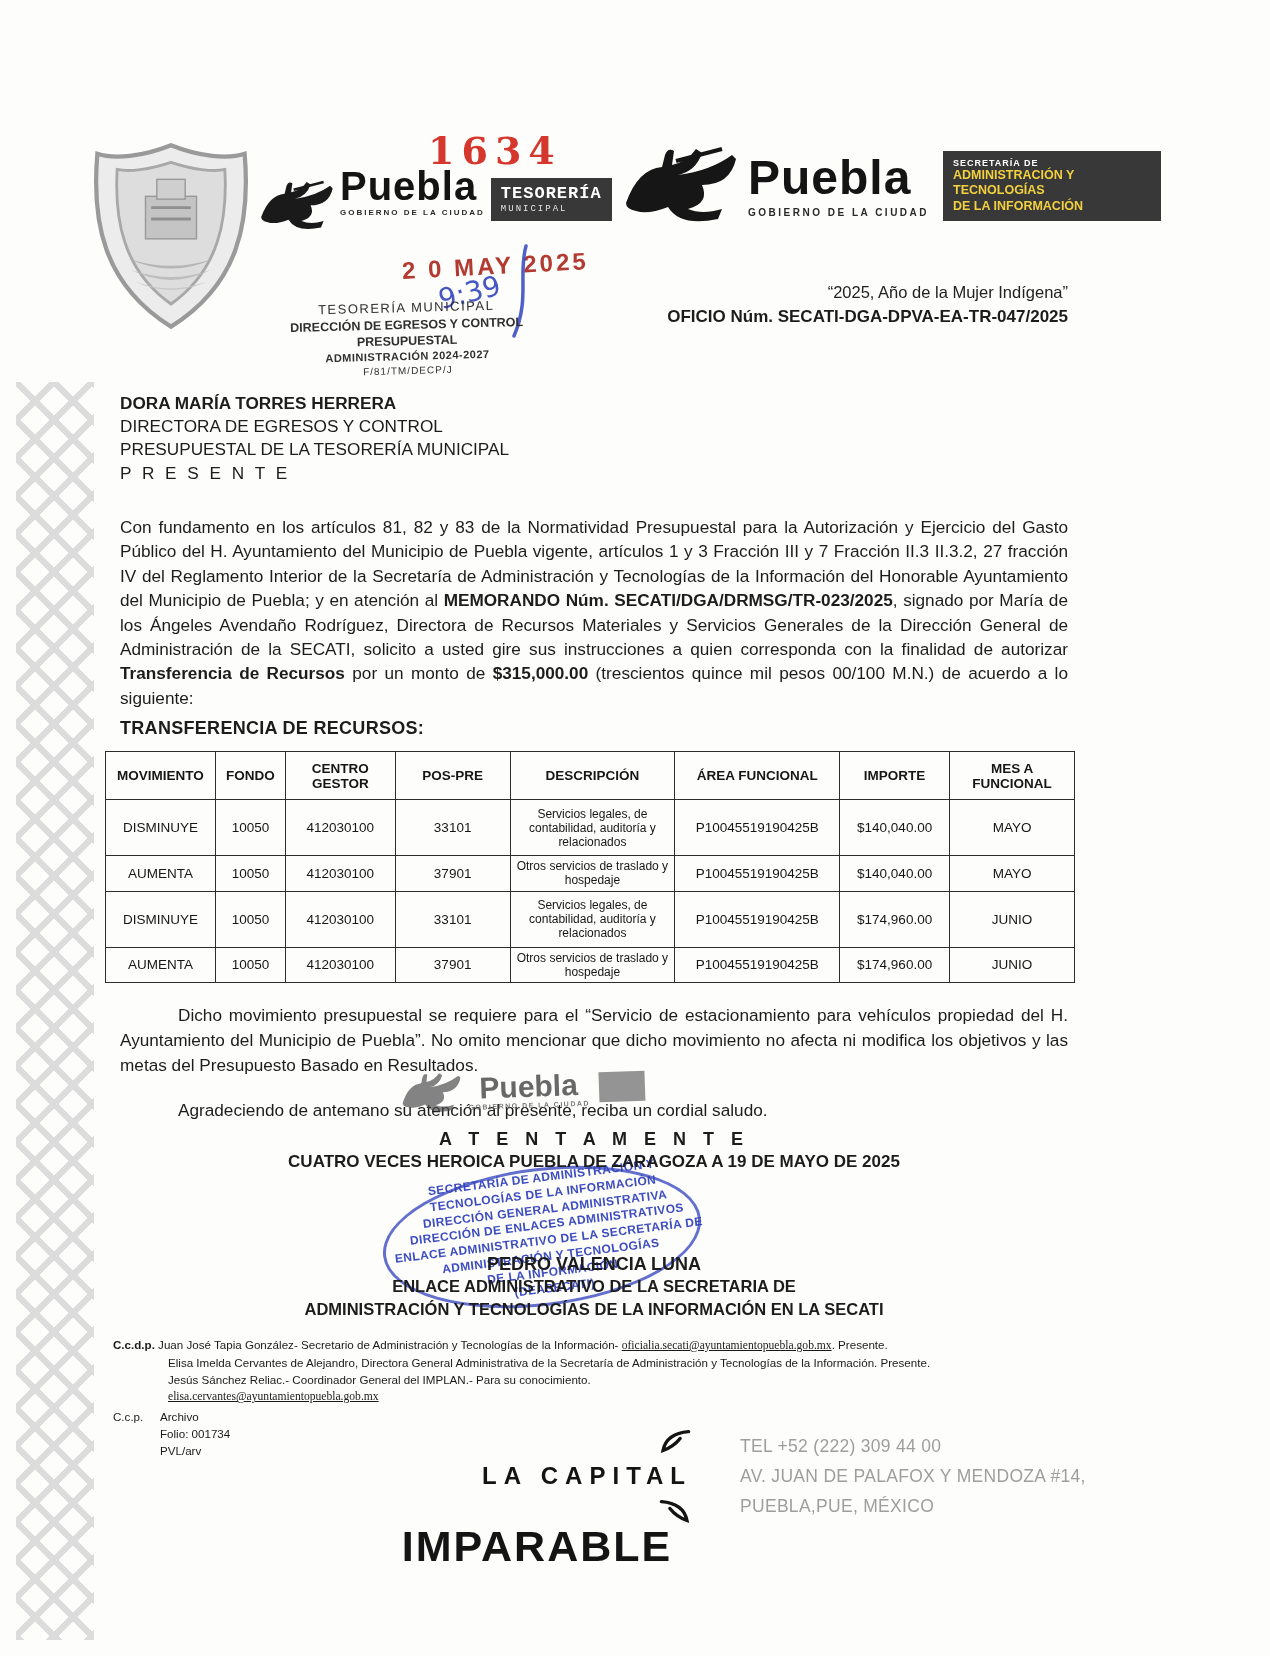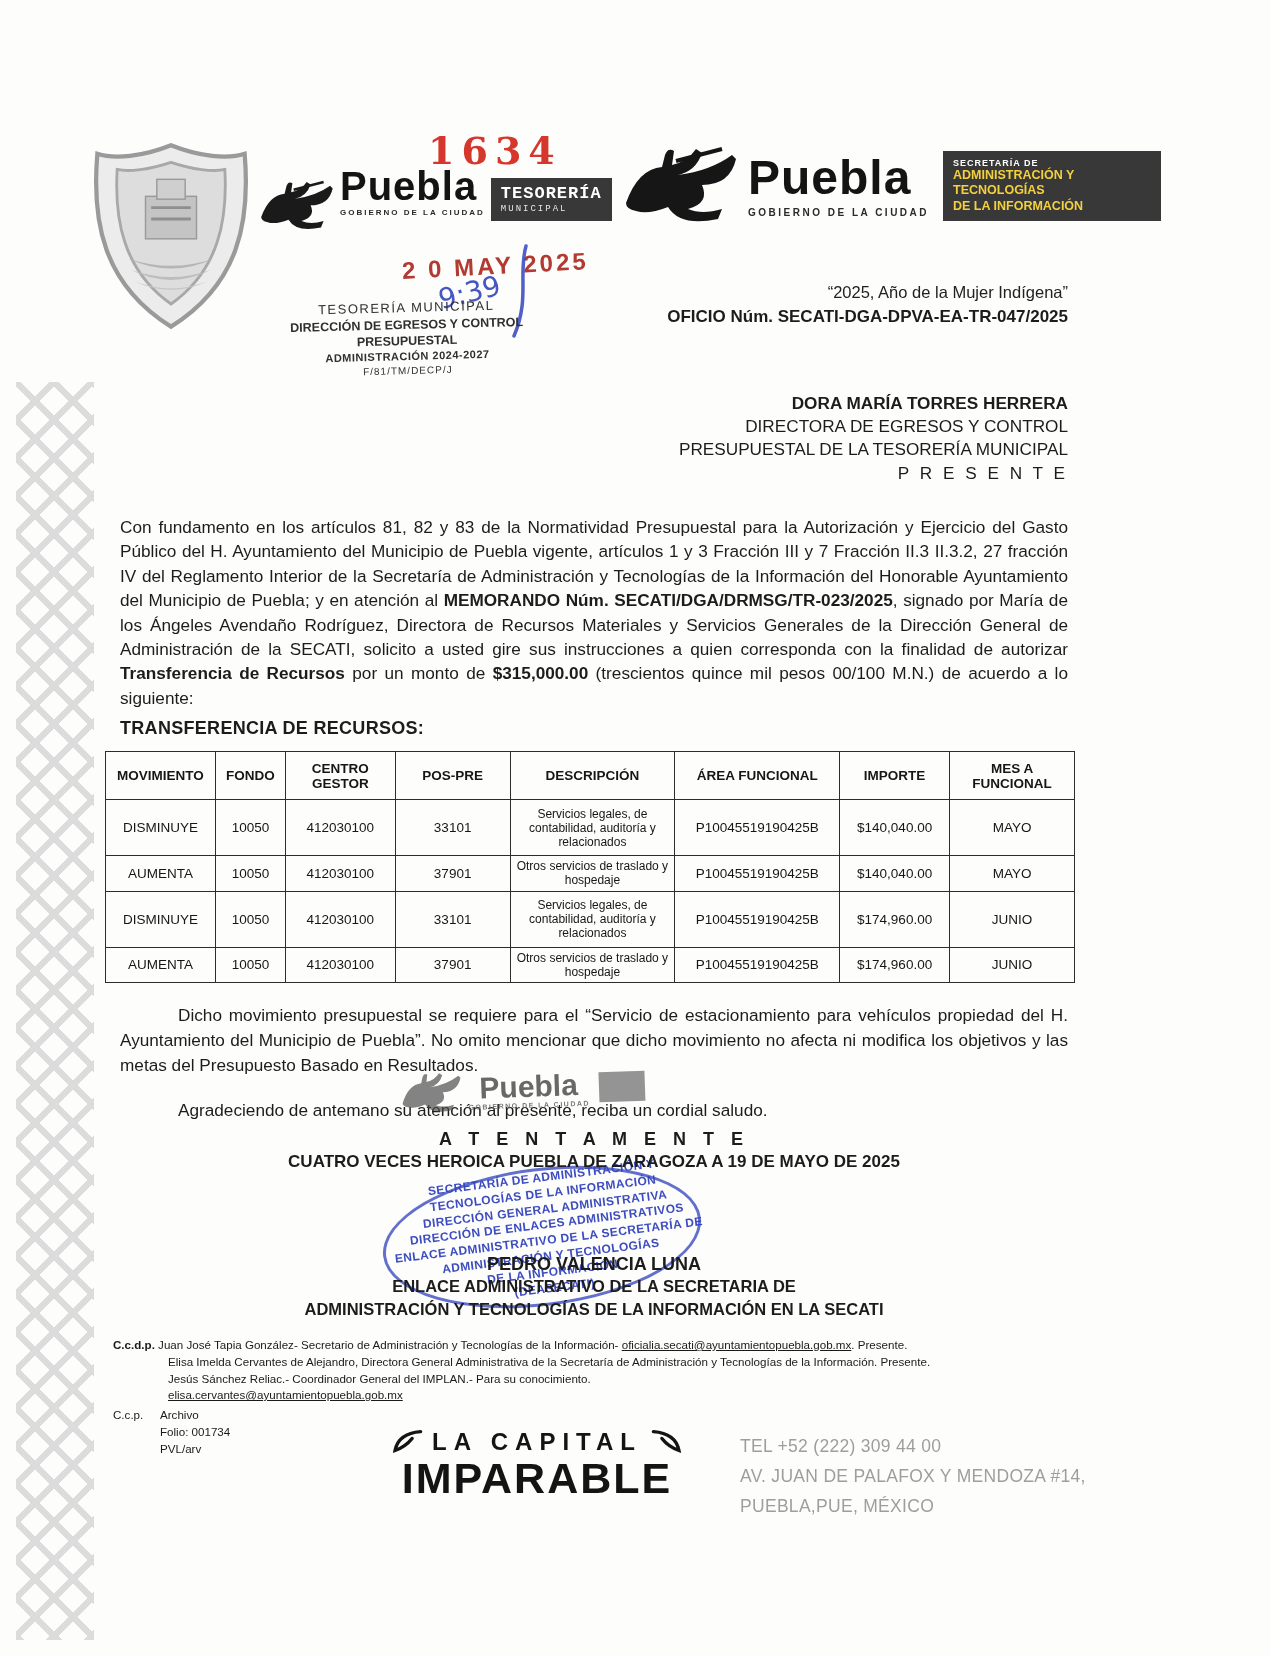--- a/index.html
+++ b/index.html
@@ -64,21 +64,21 @@
   .g-box{ width:218px; margin-left:4px; }
   .g-box .box-tiny{ font-size:9px; font-weight:bold; letter-spacing:1px; color:#fff; }
   .g-box .box-mid{ font-size:12.5px; font-weight:800; color:#f3d03e; line-height:1.25; }
 
   .motto-block{ position:absolute; left:560px; top:283px; width:508px; text-align:right; }
   .motto{ font-size:16.5px; color:#222; }
   .oficio{ font-size:17px; font-weight:bold; margin-top:5px; }
 
   
   .doc-flow{ position:absolute; left:120px; top:392px; width:948px; font-size:17.2px; }
-  .addr{ line-height:1.35; margin-bottom:30px;text-align:right; }
+  .addr{ line-height:1.35; margin-bottom:30px; }
   .addr-name{ font-weight:bold; }
   .addr-presente{ letter-spacing:3px; }
   .p1{ text-align:justify; line-height:1.42; margin-bottom:0; }
   .sec-title{ font-size:18px; font-weight:bold; margin:8px 0 12px 0; letter-spacing:.3px; }
 
   table.transfer{
     width:970px; margin-left:-15px; border-collapse:collapse;
     font-size:13.5px; color:#161616; margin-bottom:20px;
   }
   table.transfer th, table.transfer td{
@@ -114,28 +114,28 @@
     position:absolute; left:228px; top:-2px; width:400px; transform:rotate(-7deg);
     color:#3344bd; font-weight:bold; font-size:12px; line-height:1.32;
     text-align:center; z-index:1; opacity:.95; letter-spacing:.4px;
   }
   .sig-name{ font-size:18px; font-weight:bold; position:relative; z-index:2; }
   .sig-title{ font-size:16.5px; font-weight:bold; line-height:1.4; position:relative; z-index:2; }
 
   
   .ccdp{ position:absolute; left:113px; top:1337px; width:1020px; font-size:11.6px; line-height:1.45; color:#1a1a1a; }
   .ccdp .ind{ margin-left:55px; }
-  .email{ text-decoration:underline; }
+  .email{ text-decoration:underline;font-family:Liberation Serif, serif; }
   .ccp-block{ margin-top:3px; }
   .ccp-row .lbl2{ display:inline-block; width:47px; }
   .ccp-ind{ margin-left:47px; }
 
   .capital{ position:absolute; left:382px; top:1428px; width:310px; text-align:center; color:#141414; }
-  .cap-line1{ display:flex; align-items:flex-start; justify-content:center; gap:8px;
-    font-size:24px; font-weight:bold; letter-spacing:7px; }
+  .cap-line1{ display:flex; align-items:flex-end; justify-content:center; gap:8px;
+    font-size:24px; font-weight:bold; letter-spacing:7px;flex-direction:column; }
   .cap-line2{ font-size:43px; font-weight:900; letter-spacing:2px; margin-top:-2px; }
 
   .contact{ position:absolute; left:740px; top:1432px; color:#9e9e9e; font-size:17.5px; line-height:1.7; letter-spacing:.3px; }
 </style>
 </head>
 <body>
 
 <div class="page">
 
   <div class="side-pattern"></div>

